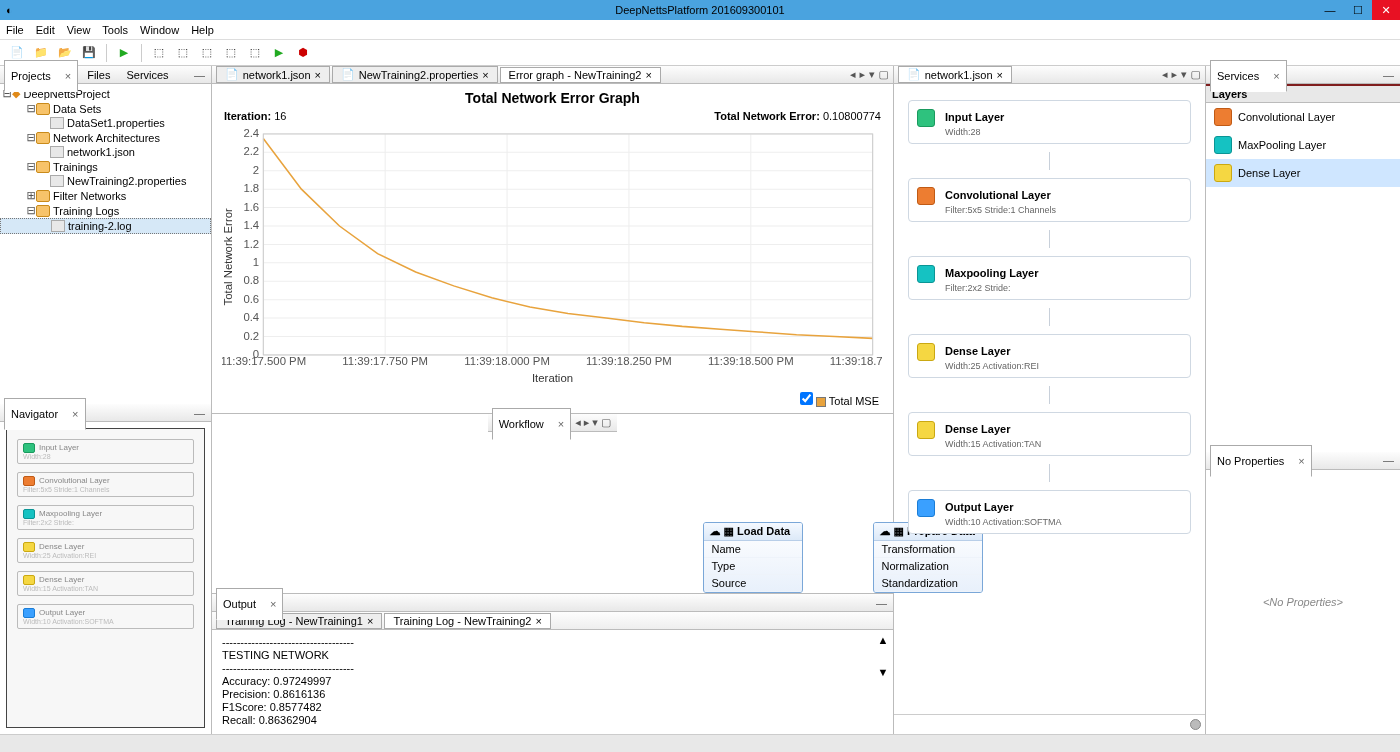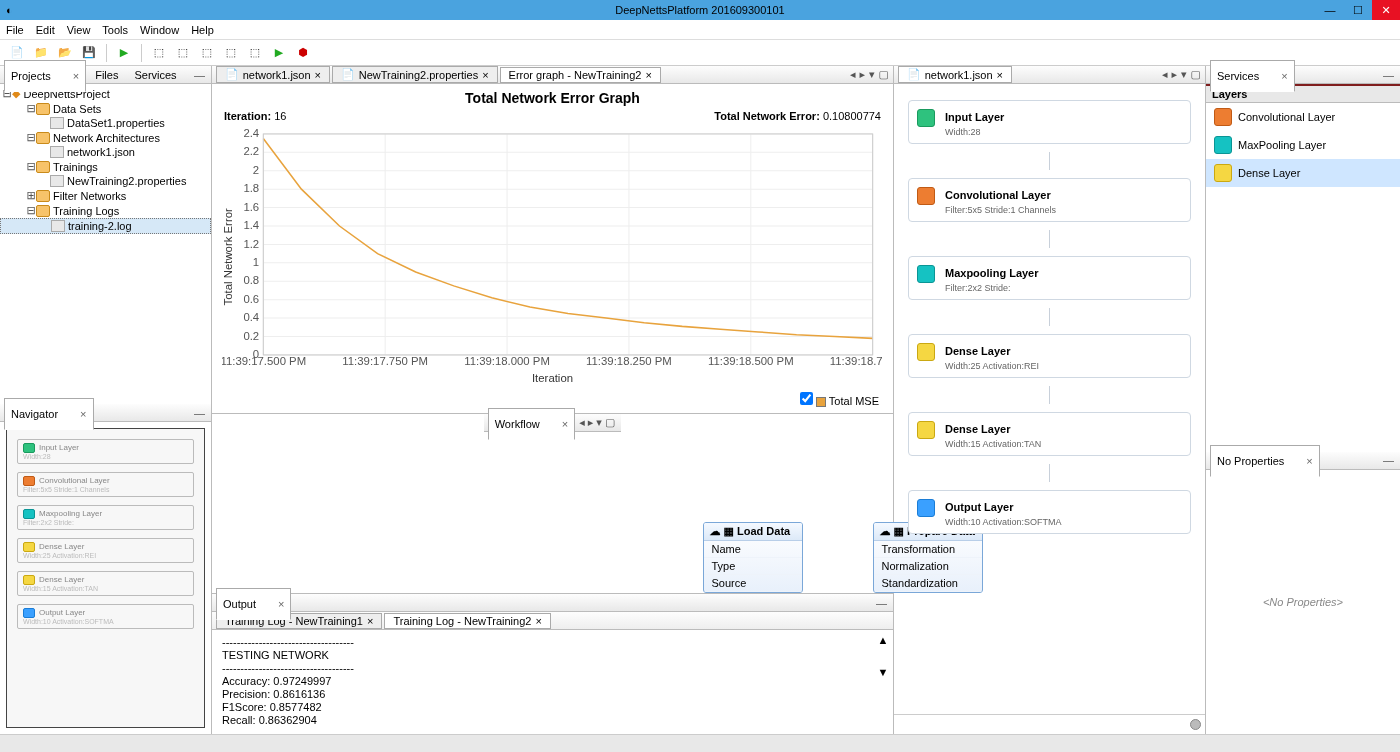--- a/index.html
+++ b/index.html
@@ -16,21 +16,21 @@
 .tb-sep { width:1px; height:18px; background:#ccc; margin:0 2px;}
 .main { display: flex; height: calc(752px - 20px - 20px - 26px - 18px); }
 .statusbar { height: 18px; background:#e8e8e8; border-top:1px solid #ccc; }
 
 .left-col { width: 212px; display:flex; flex-direction:column; border-right:1px solid #bbb; background:#fff;}
 .mid-col { flex:1; display:flex; flex-direction:column; background:#fff;}
 .net-col { width: 312px; border-left:1px solid #bbb; background:#fff; display:flex; flex-direction:column;}
 .right-col { width: 195px; border-left:1px solid #bbb; background:#fff; display:flex; flex-direction:column;}
 
 .panel-tabs { height: 18px; background: linear-gradient(#fdfdfd,#e8e8e8); border-bottom:1px solid #bbb; display:flex; align-items:center; padding:0 4px; gap:2px;}
-.panel-tab { padding: 9px 6px; border:1px solid transparent; display:flex; align-items:center; gap:20px;}
+.panel-tab { padding: 9px 6px; border:1px solid transparent; display:flex; align-items:center; gap:12px;}
 .panel-tab.active { background:#fff; border:1px solid #aaa; border-bottom:1px solid #fff; position:relative; top:1px;}
 .panel-tab .x { color:#666; margin-left:2px; }
 .mini-btn { color:#555; padding:0 2px; margin-left:auto;}
 
 .tree { padding: 2px 0; overflow:auto; flex:0 0 auto; height: 320px;}
 .tree-row { display:flex; align-items:center; padding: 1px 2px; white-space:nowrap; }
 .tree-row .sp { display:inline-block; }
 .tree-ico { width:14px; height:12px; margin-right:3px; display:inline-block;}
 .tree-fld { background:#f7c36a; border:1px solid #c98a1a; border-radius:2px;}
 .tree-file { background:#e8e8e8; border:1px solid #aaa; }

